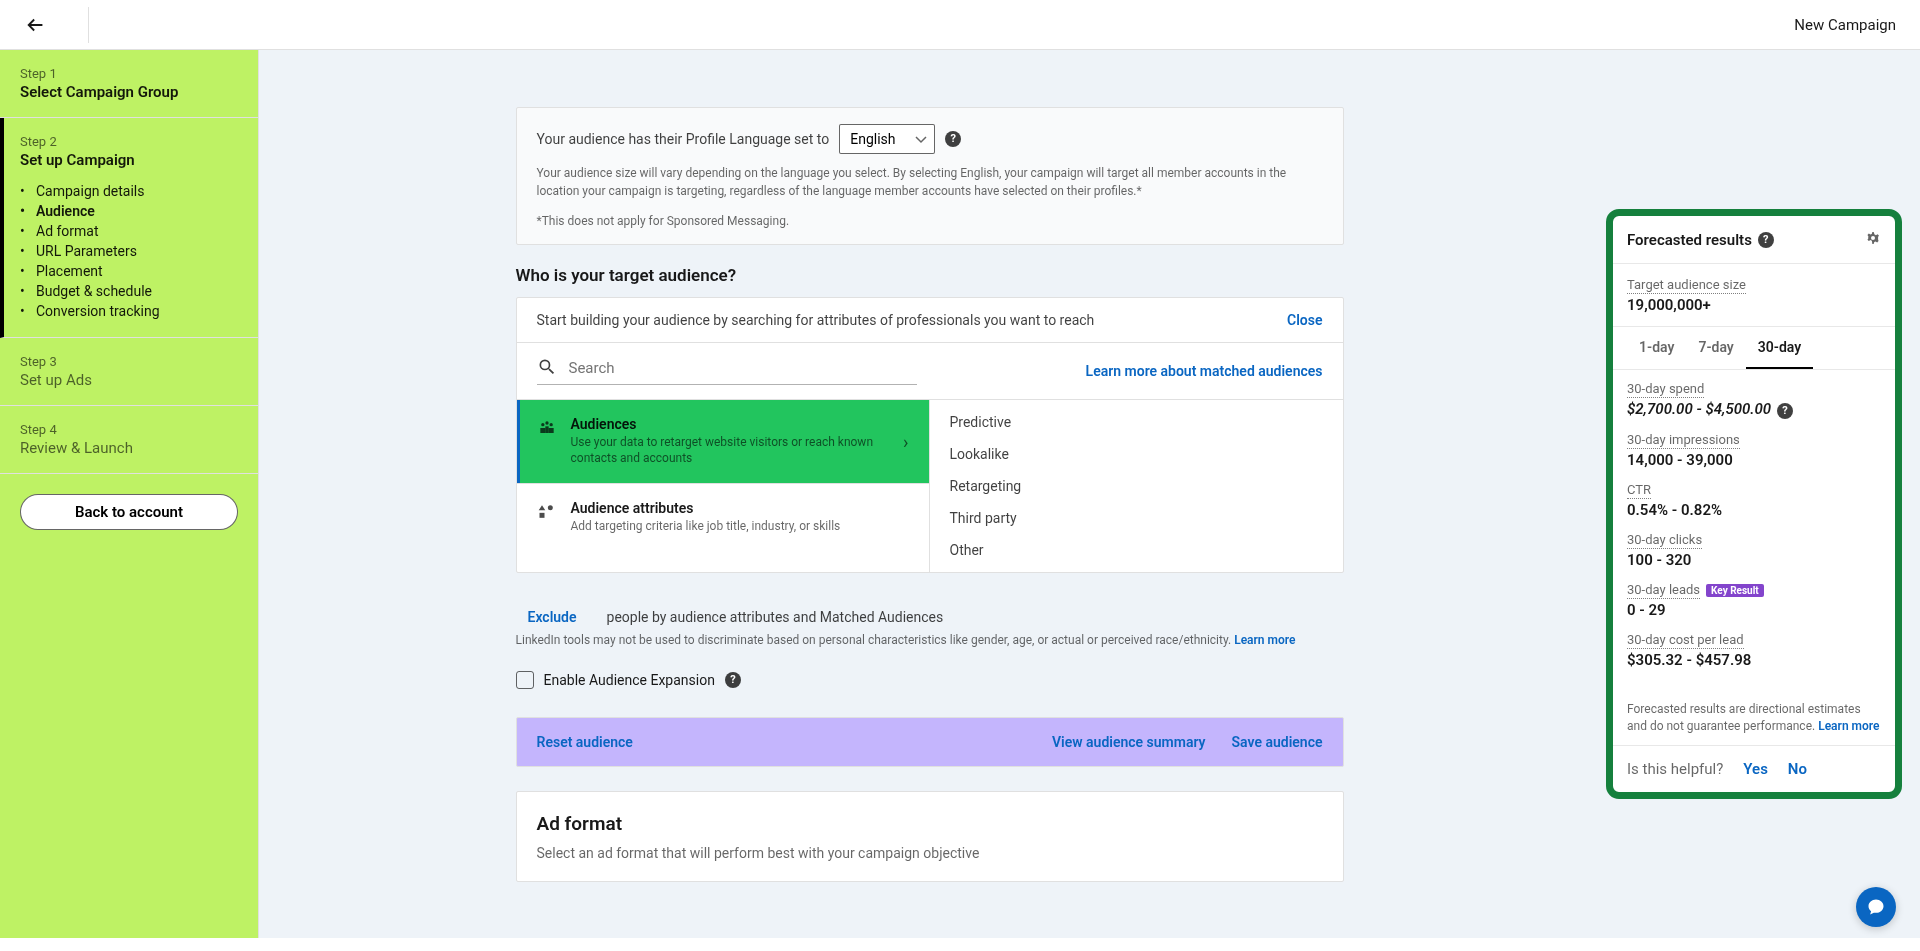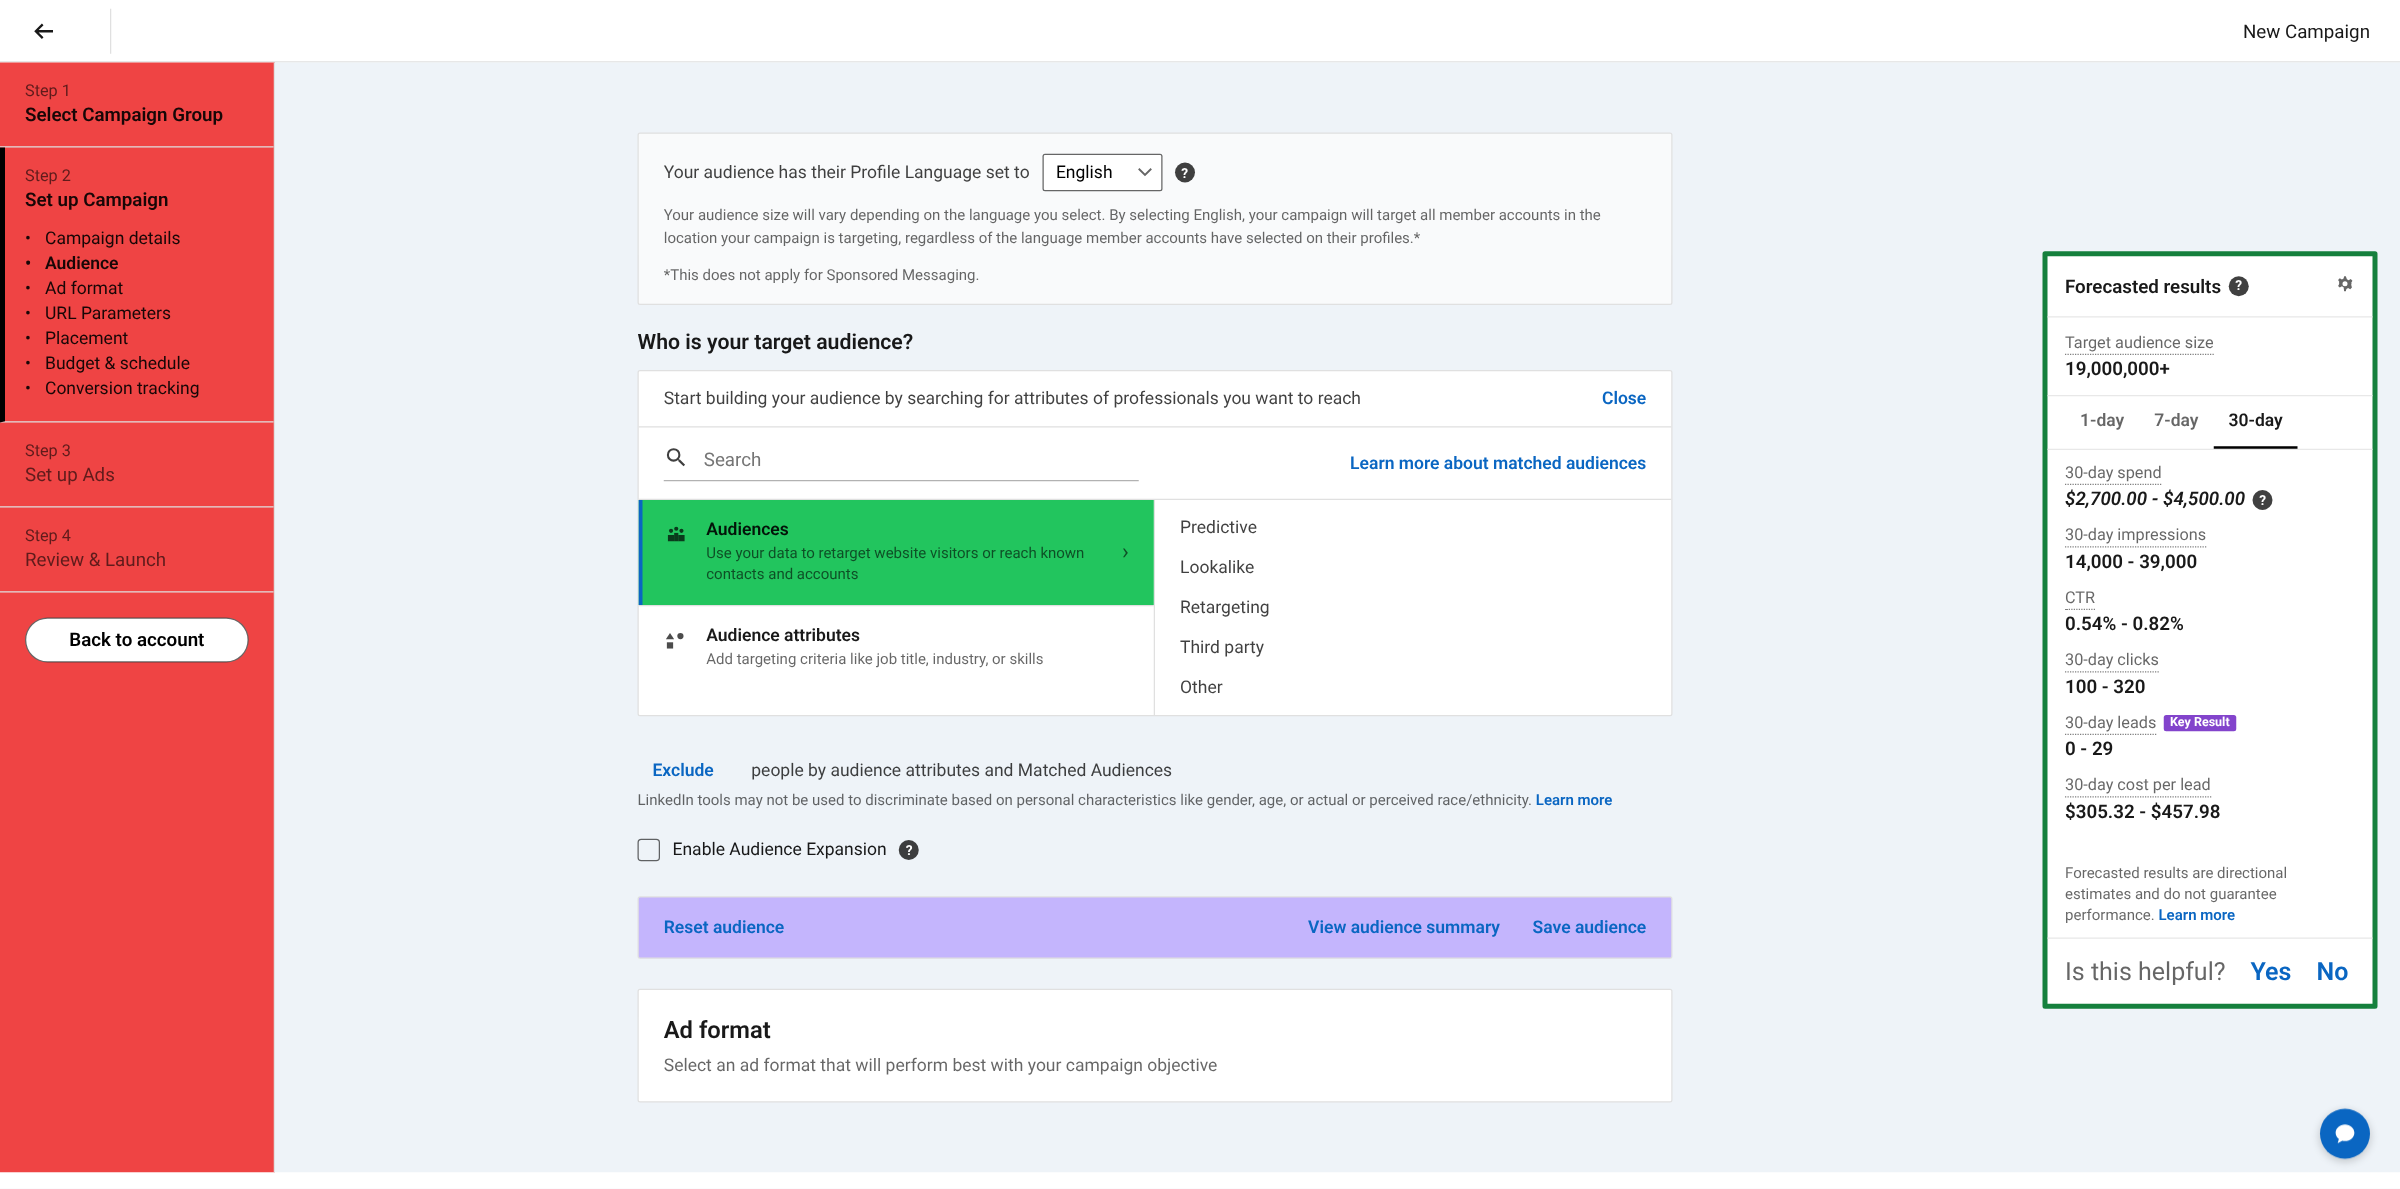--- a/index.html
+++ b/index.html
@@ -3,21 +3,21 @@
 <meta charset="utf-8">
 <style>
 *{margin:0;padding:0;box-sizing:border-box;font-family:-apple-system,BlinkMacSystemFont,"Segoe UI",Roboto,Arial,sans-serif}
 body{background:#fff;color:rgba(0,0,0,.9);font-size:14px}
 .header{height:50px;border-bottom:1px solid #e0e0e0;display:flex;align-items:center;padding:0 24px;justify-content:space-between}
 .header-left{display:flex;align-items:center;gap:24px}
 .back-arrow{width:24px;height:24px;cursor:pointer;display:flex;align-items:center;justify-content:center}
 .divider{width:1px;height:36px;background:#e0e0e0;margin-left:16px}
 .header-title{font-size:15px;color:rgba(0,0,0,.9)}
 .layout{display:flex;height:calc(100vh - 63px)}
-.sidebar{width:220px;border-right:1px solid #e0e0e0;background:#ef4444;overflow-y:auto}
+.sidebar{width:259px;border-right:1px solid #e0e0e0;background:#bef264;overflow-y:auto}
 .step-block{padding:16px 20px;border-bottom:1px solid #e0e0e0;position:relative}
 .step-block.active{border-left:4px solid #000;padding-left:16px}
 .step-num{font-size:13px;color:rgba(0,0,0,.6);margin-bottom:2px}
 .step-title{font-size:15px;font-weight:600;color:rgba(0,0,0,.9)}
 .step-title.inactive{font-weight:400;color:rgba(0,0,0,.6)}
 .step-items{list-style:none;margin-top:12px}
 .step-items li{font-size:14px;color:rgba(0,0,0,.9);padding:2px 0;position:relative;padding-left:16px}
 .step-items li::before{content:"•";position:absolute;left:0;font-size:14px}
 .step-items li.current{font-weight:600}
 .btn-outline{margin:20px;padding:8px 24px;border:1px solid rgba(0,0,0,.6);border-radius:24px;background:#fff;font-size:15px;font-weight:600;cursor:pointer;width:calc(100% - 40px)}
@@ -56,37 +56,37 @@
 .link-strong{color:#0a66c2;font-weight:600;cursor:pointer}
 .disc-note{padding:0 0 14px 0;font-size:12px;color:rgba(0,0,0,.6)}
 .disc-note a{color:#0a66c2;font-weight:600;text-decoration:none}
 .check-row{display:flex;align-items:center;gap:10px;padding:10px 0 20px}
 .checkbox{width:18px;height:18px;border:1.5px solid rgba(0,0,0,.6);border-radius:3px;cursor:pointer}
 .footer-bar{background:#c4b5fd;padding:16px 20px;display:flex;justify-content:space-between;align-items:center;border:1px solid #e0e0e0;border-radius:2px;margin-bottom:24px;margin-top:8px}
 .footer-links{display:flex;gap:26px}
 .ad-format-card{background:#fff;border:1px solid #e0e0e0;border-radius:2px;padding:20px 20px 0}
 .ad-h{font-size:19px;font-weight:600;margin-bottom:10px}
 .ad-sub{font-size:14px;color:rgba(0,0,0,.6);margin-bottom:20px}
-.forecast{width:268px;background:#fff;border:4px solid #15803d;border-radius:2px;margin-top:20px}
+.forecast{width:296px;background:#fff;border:7px solid #15803d;border-radius:13px;margin-top:20px}
 .fc-head{padding:14px 14px;border-bottom:1px solid #e8e8e8;display:flex;justify-content:space-between;align-items:center}
 .fc-title{font-size:15px;font-weight:600;display:flex;align-items:center;gap:6px}
 .gear{color:rgba(0,0,0,.6);cursor:pointer}
 .fc-pad{padding:12px 14px}
 .fc-label{font-size:13px;color:rgba(0,0,0,.6);border-bottom:1px dotted rgba(0,0,0,.5);display:inline-block;padding-bottom:1px;margin-bottom:2px}
 .fc-val{font-size:15px;font-weight:600}
 .fc-tabs{display:flex;border-bottom:1px solid #e8e8e8;padding:0 14px}
 .fc-tab{padding:12px 12px;font-size:14px;font-weight:600;color:rgba(0,0,0,.6);cursor:pointer;border-bottom:2px solid transparent}
 .fc-tab.active{color:rgba(0,0,0,.9);border-bottom-color:#000}
 .fc-block{padding:10px 14px}
 .fc-metric{margin-bottom:12px}
 .fc-metric .fc-val{font-size:15px;font-weight:600}
 .badge{background:#8344cc;color:#fff;font-size:10px;font-weight:700;padding:1px 5px;border-radius:2px;margin-left:6px;vertical-align:middle}
 .fc-disc{font-size:12px;color:rgba(0,0,0,.6);line-height:1.4}
 .fc-disc a{color:#0a66c2;font-weight:600;text-decoration:none}
-.fc-help{border-top:1px solid #e8e8e8;padding:14px;display:flex;align-items:center;gap:20px;font-size:20px}
+.fc-help{border-top:1px solid #e8e8e8;padding:14px;display:flex;align-items:center;gap:20px;font-size:15px}
 .fc-help span:first-child{color:rgba(0,0,0,.6)}
 .fab{position:fixed;bottom:24px;right:24px;width:40px;height:40px;border-radius:50%;background:#0a66c2;display:flex;align-items:center;justify-content:center;cursor:pointer;box-shadow:0 2px 8px rgba(0,0,0,.2)}
 .italic{font-style:italic}
 </style>
 </head>
 <body>
 
 <div class="header">
   <div class="header-left">
     <div class="back-arrow">

